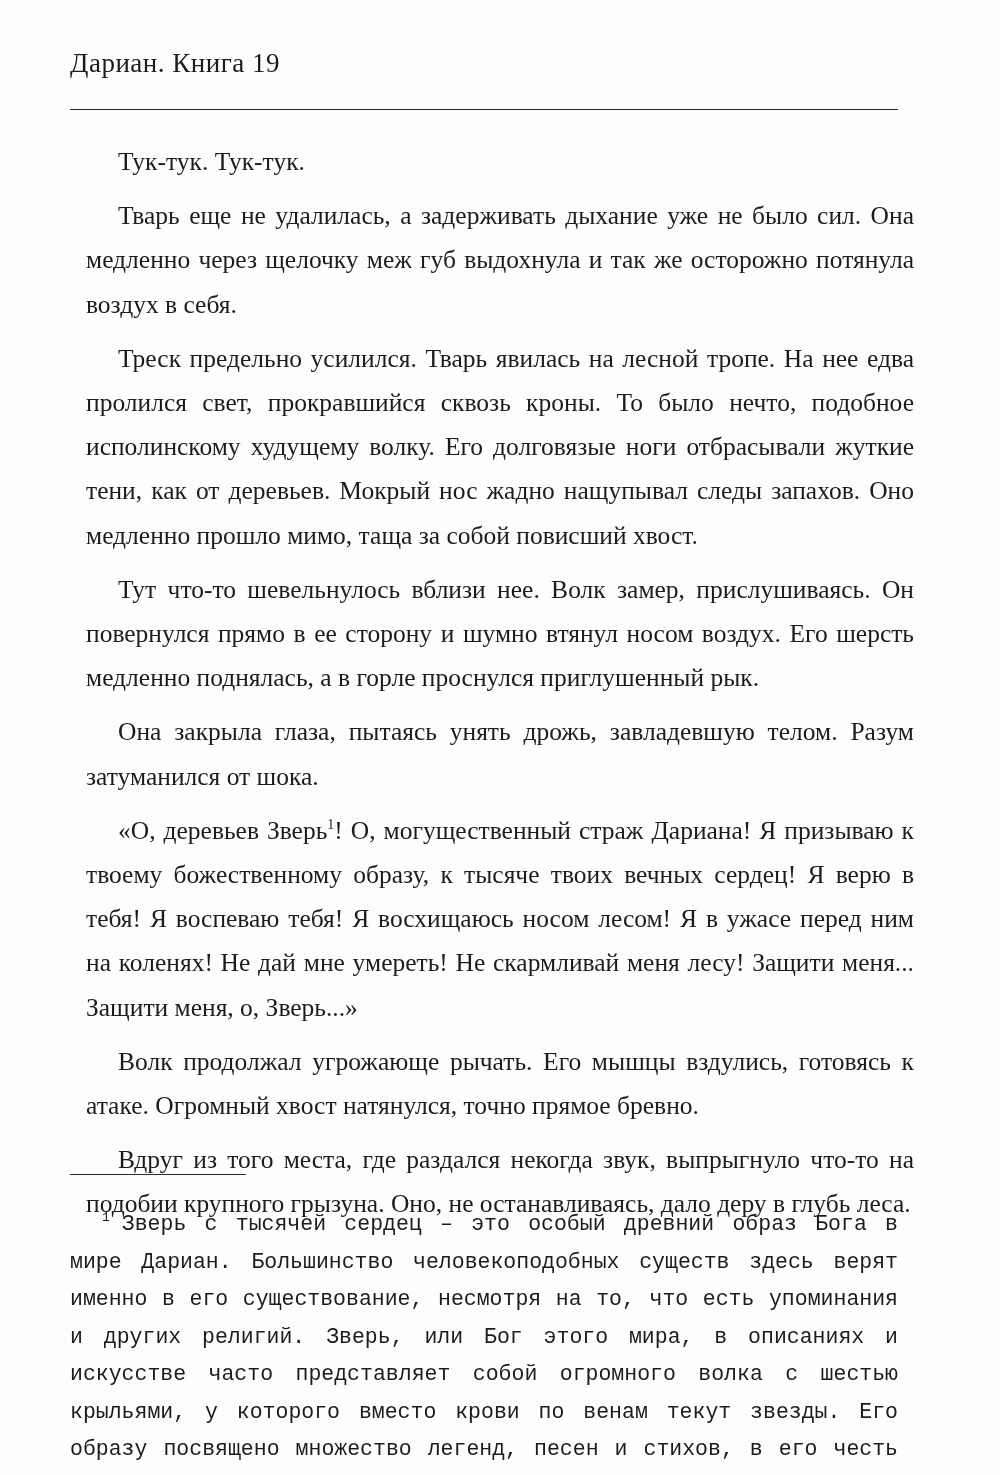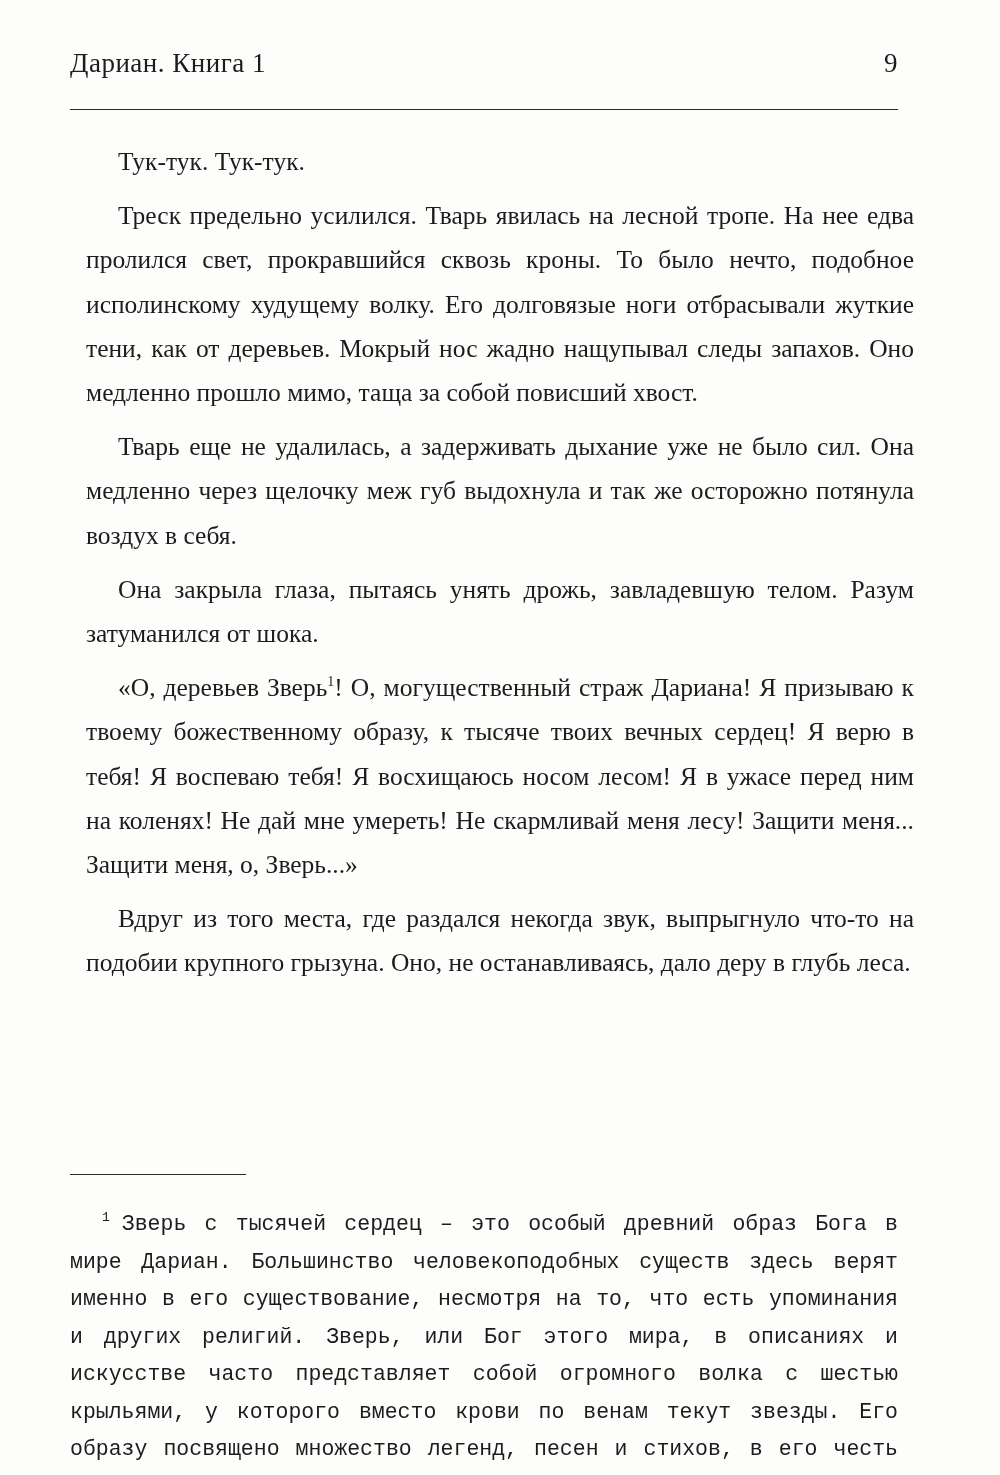--- a/index.html
+++ b/index.html
@@ -8,21 +8,21 @@
       background: #fdfdfc;
       color: #1c1c1c;
       font-family: "Liberation Serif", "DejaVu Serif", serif;
       position: relative;
       overflow: hidden;
     }
     .page { position: absolute; left: 70px; top: 0; width: 828px; }
     .running-head {
       position: absolute; top: 48px; left: 0; right: 0;
       height: 44px;
-      display: flex; justify-content: space-between; align-items: baseline;
+      display: flex; align-items: baseline;
       font-size: 27px; letter-spacing: 0.5px;
     }
     .head-rule {
       position: absolute; top: 109px; left: 0; width: 828px;
       border-top: 1.5px solid #2a2a2a;
     }
     .body-text {
       position: absolute; top: 140px; left: 16px; width: 828px;
       font-size: 25.5px; line-height: 44.2px;
       text-align: justify;
@@ -48,24 +48,26 @@
 
 <div class="page">
   <div class="running-head">
     <span>Дариан. Книга 1</span>
     <span>9</span>
   </div>
   <div class="head-rule"></div>
 
   <div class="body-text">
     <p>Тук-тук. Тук-тук.</p>
+    <p>Тварь еще не удалилась, а задерживать дыхание уже не было сил. Она медленно через щелочку меж губ выдохнула и так же осторожно потянула воздух в себя.</p>
     <p>Треск предельно усилился. Тварь явилась на лесной тропе. На нее едва пролился свет, прокравшийся сквозь кроны. То было нечто, подобное исполинскому худущему волку. Его долговязые ноги отбрасывали жуткие тени, как от деревьев. Мокрый нос жадно нащупывал следы запахов. Оно медленно прошло мимо, таща за собой повисший хвост.</p>
-    <p>Тварь еще не удалилась, а задерживать дыхание уже не было сил. Она медленно через щелочку меж губ выдохнула и так же осторожно потянула воздух в себя.</p>
+    <p>Тут что-то шевельнулось вблизи нее. Волк замер, прислушиваясь. Он повернулся прямо в ее сторону и шумно втянул носом воздух. Его шерсть медленно поднялась, а в горле проснулся приглушенный рык.</p>
     <p class="tight" style="margin-bottom:10px">Она закрыла глаза, пытаясь унять дрожь, завладевшую телом. Разум затуманился от шока.</p>
     <p><span>«О, деревьев Зверь</span><sup>1</sup><span>! О, могущественный страж Дариана! Я призываю к твоему божественному образу, к тысяче твоих вечных сердец! Я верю в тебя! Я воспеваю тебя! Я восхищаюсь носом лесом! Я в ужасе перед ним на коленях! Не дай мне умереть! Не скармливай меня лесу! Защити меня... Защити меня, о, Зверь...»</span></p>
+    <p>Волк продолжал угрожающе рычать. Его мышцы вздулись, готовясь к атаке. Огромный хвост натянулся, точно прямое бревно.</p>
     <p>Вдруг из того места, где раздался некогда звук, выпрыгнуло что-то на подобии крупного грызуна. Оно, не останавливаясь, дало деру в глубь леса.</p>
   </div>
 
   <div class="fn-rule"></div>
   <div class="footnote">
     <p><span class="fn-mark">1</span><span>Зверь с тысячей сердец – это особый древний образ Бога в мире Дариан. Большинство человекоподобных существ здесь верят именно в его существование, несмотря на то, что есть упоминания и других религий. Зверь, или Бог этого мира, в описаниях и искусстве часто представляет собой огромного волка с шестью крыльями, у которого вместо крови по венам текут звезды. Его образу посвящено множество легенд, песен и стихов, в его честь воздвигаются храмы и устраиваются празднества.</span></p>
   </div>
 </div>
 
 </body></html>

